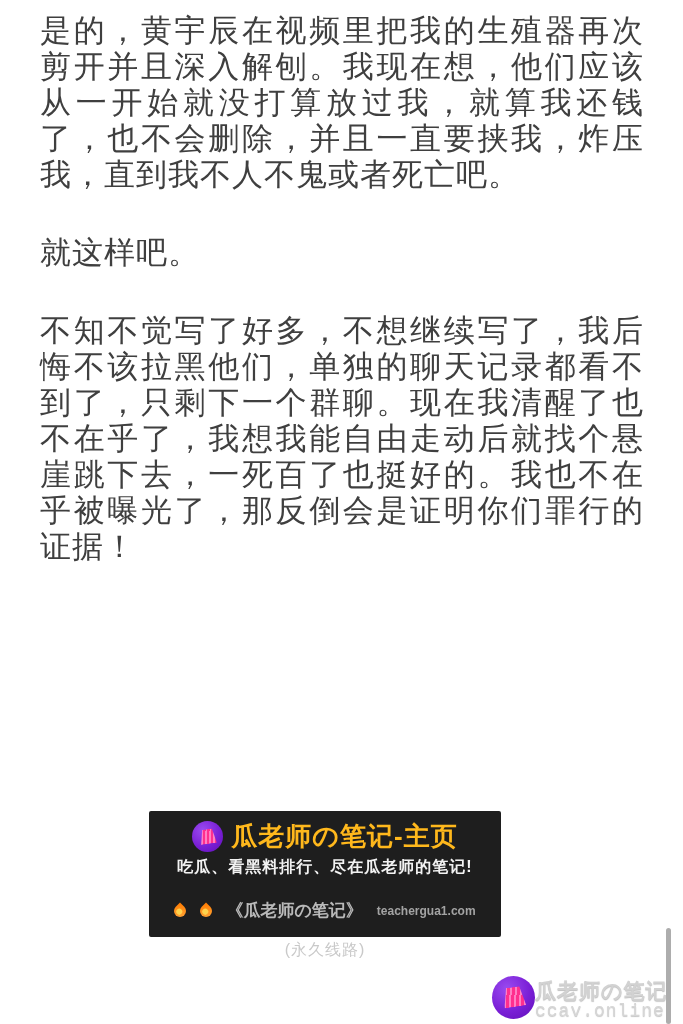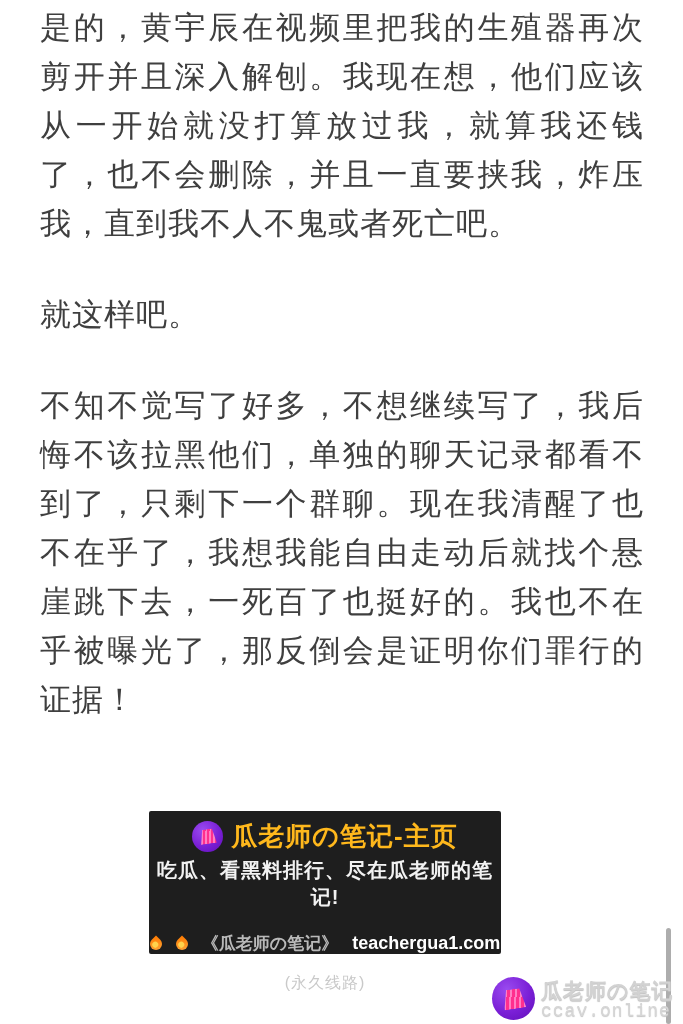--- a/index.html
+++ b/index.html
@@ -11,33 +11,33 @@
     width:683px; height:1024px;
     background:#ffffff;
     overflow:hidden;
     margin:0 auto;
   }
 
   
   .article {
     position:absolute; left:0; top:0;
     width:682px;
-    padding:3px 38px 0 40px;
+    padding:13px 38px 0 40px;
     color:#3f3f3f;
     font-size:31px;
-    line-height:49px;
+    line-height:36px;
     letter-spacing:1px;
     text-align:justify;
   }
   .article p { margin:0 0 42px 0; }
 
   
   .banner {
     position:absolute; left:149px; top:811px;
-    width:352px; height:143px;
+    width:352px; height:126px;
     background:#1e1e1e;
     border-radius:2px;
     text-align:center;
     cursor:pointer;
   }
   .banner-head {
     display:flex; justify-content:center; align-items:center;
     gap:8px; padding-top:8px;
   }
   .logo-circle {
@@ -50,21 +50,21 @@
     width:16px; height:15px;
     background:repeating-linear-gradient(100deg,#ff2f8e 0 2.5px,#ff7ec4 2.5px 4px);
     clip-path:polygon(20% 0, 80% 0, 100% 100%, 0 100%);
     transform:rotate(-8deg);
   }
   .banner-title {
     color:#ffb81c; font-size:26px; font-weight:bold; letter-spacing:1px;
     white-space:nowrap;
   }
   .banner-sub {
-    color:#f2f2f2; font-size:20px; font-weight:bold;
+    color:#f2f2f2; font-size:16px; font-weight:bold;
     letter-spacing:1px; margin-top:3px;
   }
   .banner-link {
     display:flex; justify-content:center; align-items:center;
     gap:14px; margin-top:21px;
   }
   .flame {
     position:relative;
     width:12px; height:12px;
     border-radius:0 50% 50% 50%;
@@ -72,34 +72,34 @@
     background:linear-gradient(135deg,#ff7a00,#ffa93c);
     flex:0 0 auto;
   }
   .flame::after {
     content:"";
     position:absolute; left:3px; top:4px;
     width:6px; height:6px; border-radius:50%;
     background:#ffd34d;
   }
   .site-name { color:#b9b9b9; font-size:17px; font-weight:bold; white-space:nowrap; }
-  .site-url  { color:#ffffff; font-size:18px; font-weight:bold; white-space:nowrap; }
+  .site-url  { color:#a3a3a3; font-size:12px; font-weight:bold; white-space:nowrap; }
   .banner-note { color:#c9c9c9; font-size:16px; margin-top:18px; letter-spacing:1px; }
 
   
   .scroll-thumb {
     position:absolute; left:666px; top:928px;
     width:5px; height:96px;
     background:#adadad; border-radius:3px;
   }
 
   
   .watermark {
     position:absolute; left:492px; top:974px;
-    display:flex; align-items:flex-end; gap:6px;
+    display:flex; align-items:center; 
   }
   .wm-logo {
     width:43px; height:43px; border-radius:50%;
     background:radial-gradient(circle at 35% 30%, #9a4bf0 0%, #7a1fd6 55%, #5f0fb8 100%);
     display:flex; align-items:center; justify-content:center;
     flex:0 0 auto;
   }
   .wm-skirt {
     width:22px; height:20px;
     background:repeating-linear-gradient(100deg,#ff2f8e 0 3px,#ff7ec4 3px 5px);

